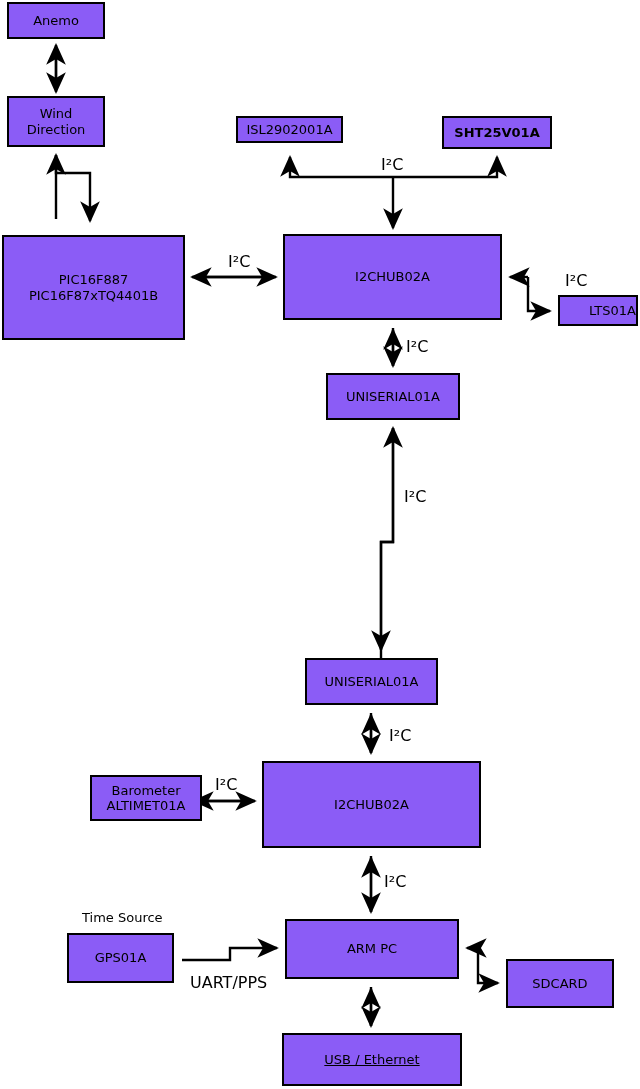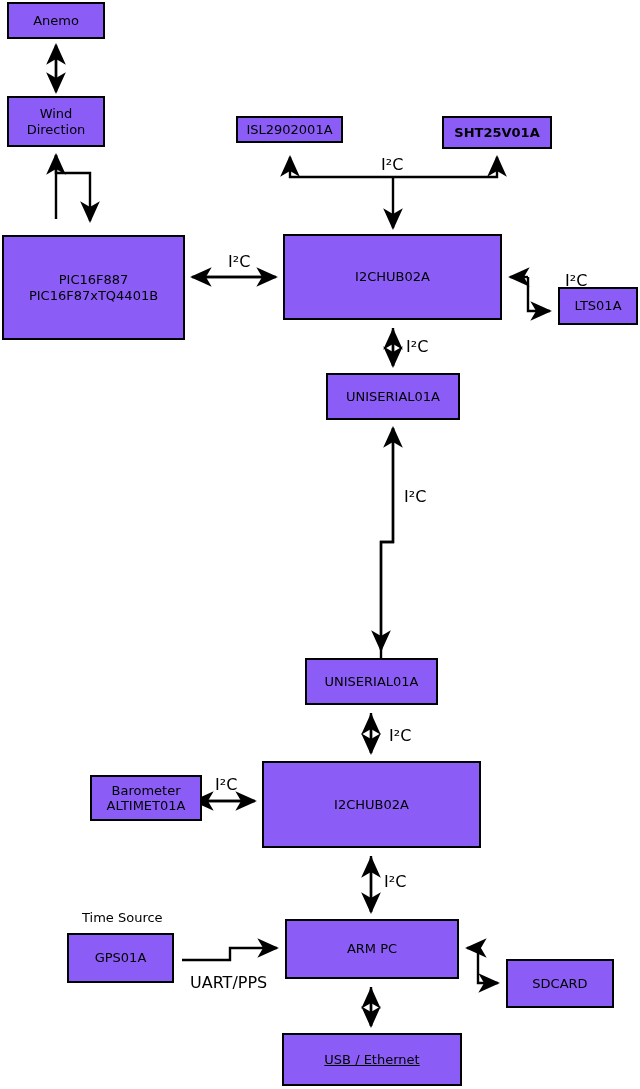--- a/index.html
+++ b/index.html
@@ -89,21 +89,21 @@
   </div>
 
   <div class="node" style="left:442px;top:116px;width:110px;height:33px;font-weight:bold;">
     <span>SHT25V01A</span>
   </div>
 
   <div class="node" style="left:283px;top:234px;width:219px;height:86px;">
     <span>I2CHUB02A</span>
   </div>
 
-  <div class="node" style="left:558px;top:287px;width:80px;height:38px;">
+  <div class="node" style="left:558px;top:295px;width:80px;height:31px;justify-content:flex-end;">
     <span>LTS01A</span>
   </div>
 
   <div class="node" style="left:326px;top:373px;width:134px;height:47px;">
     <span>UNISERIAL01A</span>
   </div>
 
   <div class="node" style="left:305px;top:658px;width:133px;height:47px;">
     <span>UNISERIAL01A</span>
   </div>

